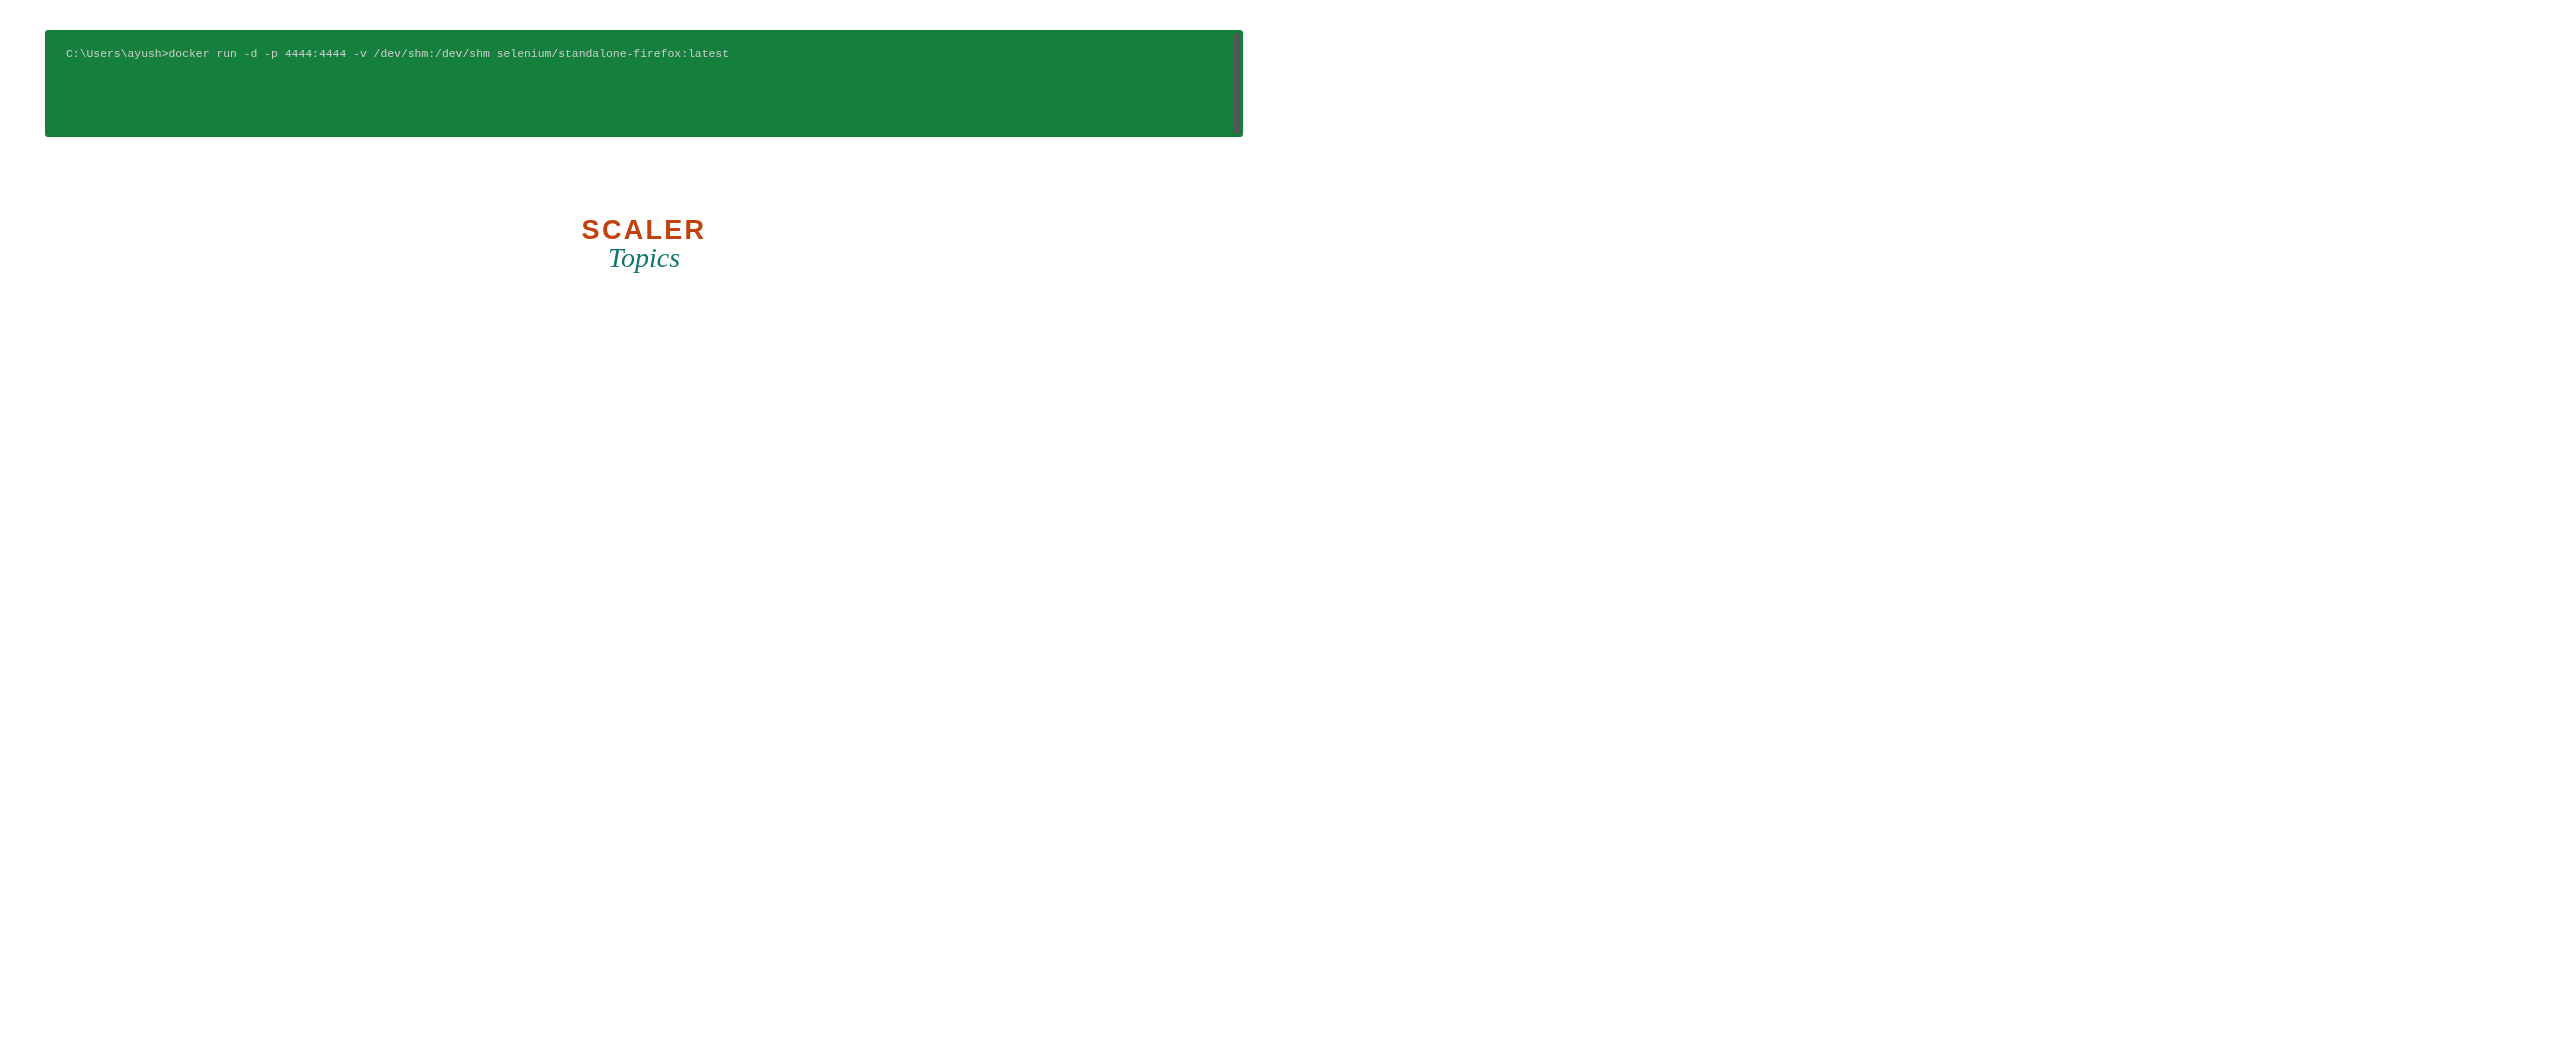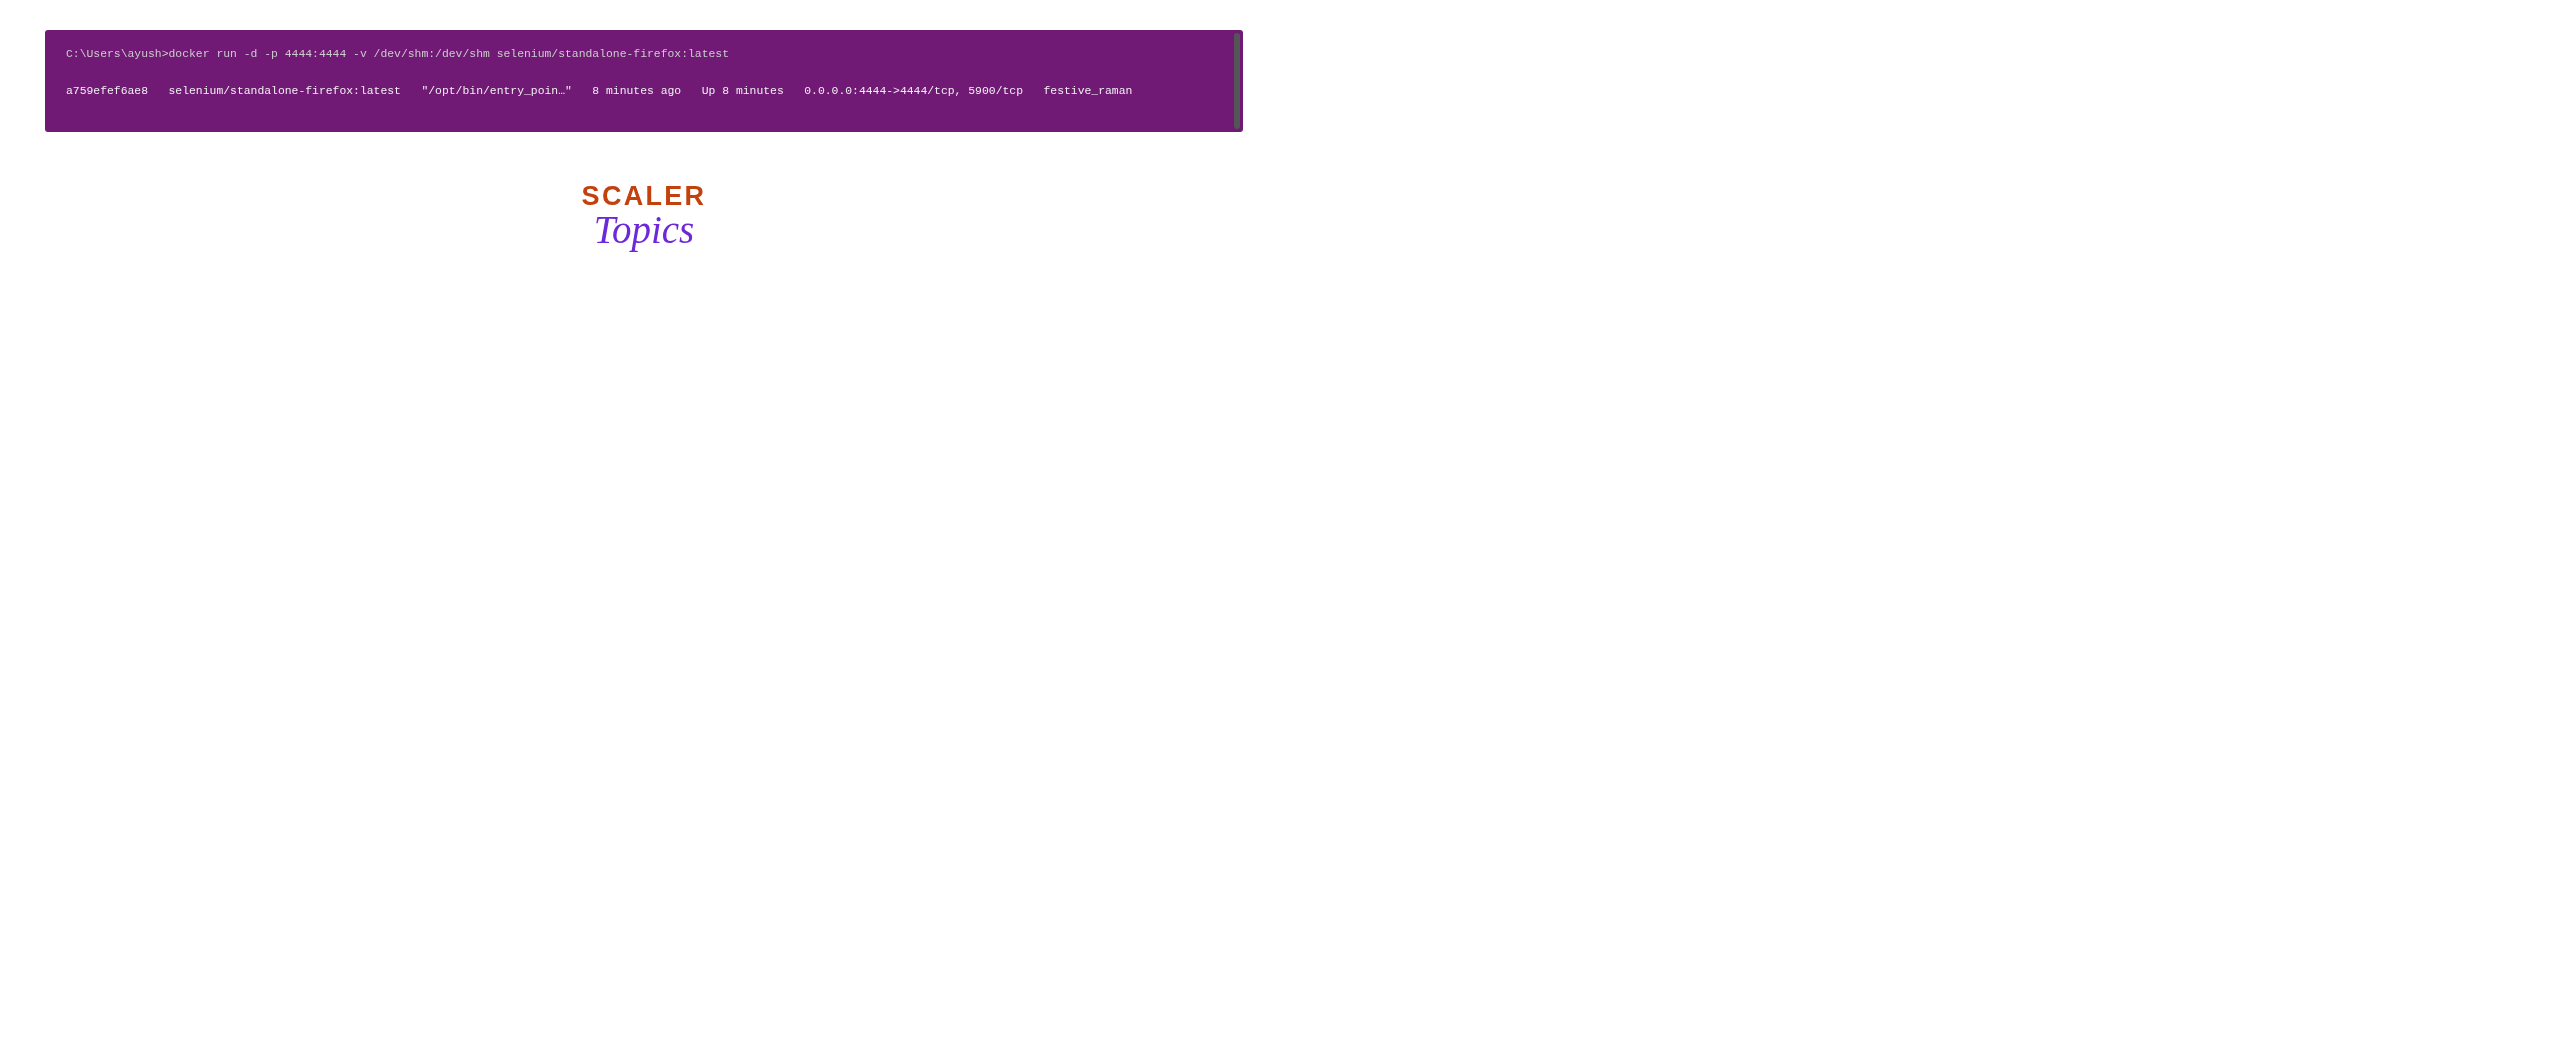--- a/index.html
+++ b/index.html
@@ -14,28 +14,28 @@
       width: 1288px;
       min-height: 521px;
       display: flex;
       flex-direction: column;
       align-items: center;
       padding: 30px 45px;
     }
 
     .terminal-container {
       width: 100%;
-      background-color: #701a75;
+      background-color: #15803d;
       border-radius: 3px;
-      padding: 15px 21px 14px 21px;
+      padding: 15px 21px 37px 21px;
       font-family: 'Courier New', Courier, monospace;
       color: #f0f0f0;
       font-size: 11.4px;
       line-height: 1.6;
-      margin-bottom: 34px;
+      margin-bottom: 63px;
       position: relative;
     }
 
     .terminal-scrollbar {
       position: absolute;
       right: 3px;
       top: 3px;
       bottom: 3px;
       width: 6px;
       background-color: #555;
@@ -74,37 +74,36 @@
     .logo-scaler {
       font-family: Arial, sans-serif;
       font-size: 27px;
       font-weight: 900;
       color: #c2410c;
       letter-spacing: 2.3px;
       text-transform: uppercase;
     }
 
     .logo-topics {
-      font-size: 39px;
-      color: #6d28d9;
+      font-size: 28px;
+      color: #0f766e;
       font-family: 'Brush Script MT', cursive, Georgia, serif;
       font-style: italic;
       line-height: 1.1;
       margin-top: -3px;
     }
   </style>
 </head>
 <body>
 
 <div class="terminal-container">
   <div class="terminal-scrollbar"></div>
 
   <span class="terminal-line dim">C:\Users\ayush&gt;docker run -d -p 4444:4444 -v /dev/shm:/dev/shm selenium/standalone-firefox:latest</span>
   <span class="terminal-line">&nbsp;</span>
-  <span class="terminal-line">a759efef6ae8   selenium/standalone-firefox:latest   "/opt/bin/entry_poin…"   8 minutes ago   Up 8 minutes   0.0.0.0:4444-&gt;4444/tcp, 5900/tcp   festive_raman</span>
   <span class="terminal-line">&nbsp;</span>
 </div>
 
 <div class="logo-container">
   <span class="logo-scaler">SCALER</span>
   <span class="logo-topics">Topics</span>
 </div>
 
 
 </body></html>

